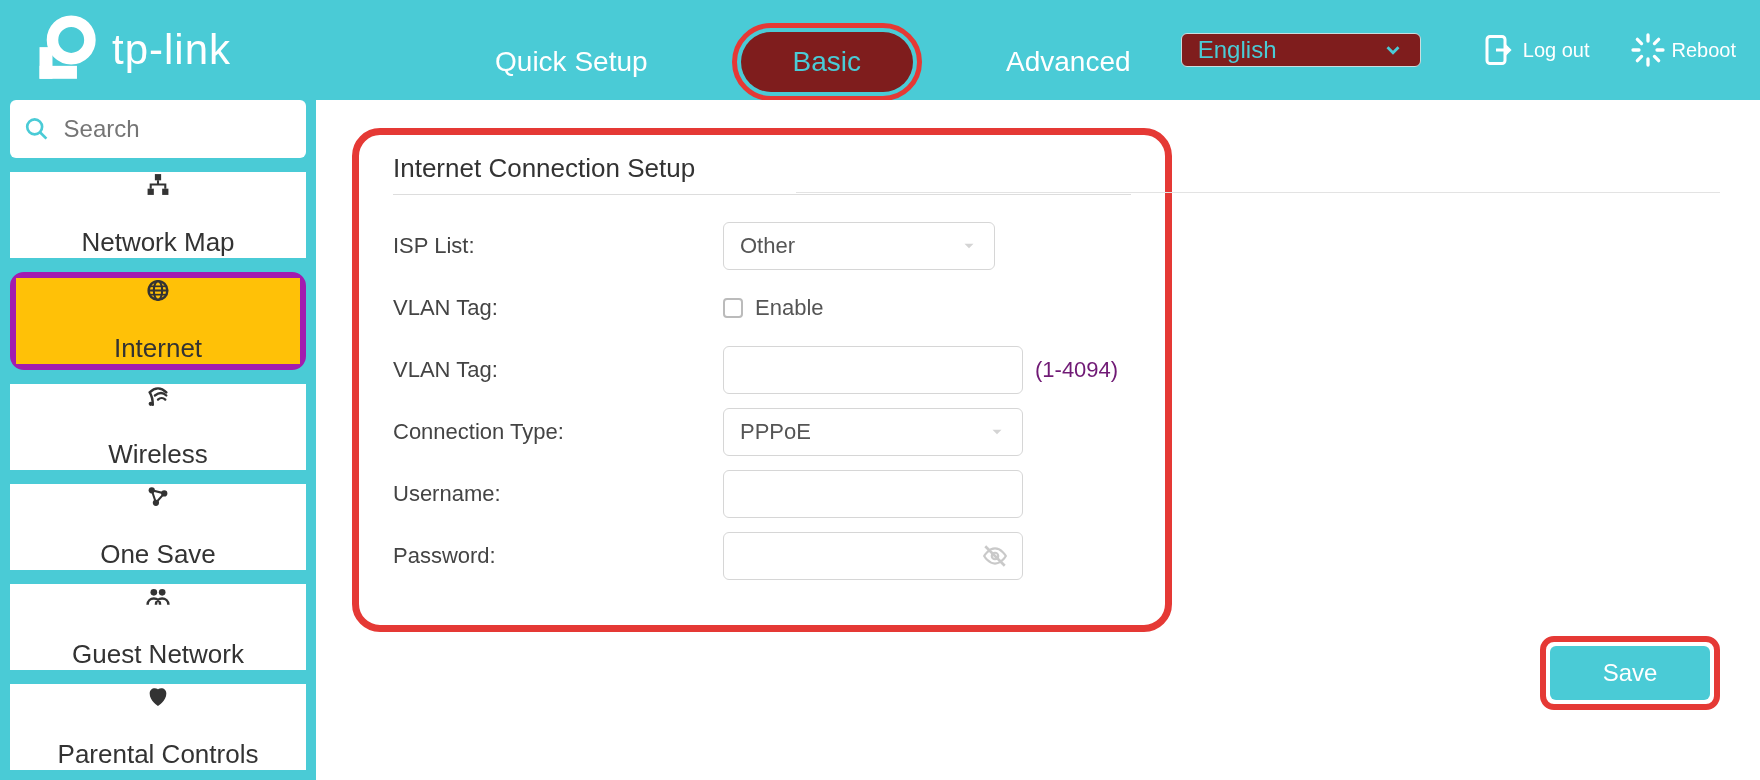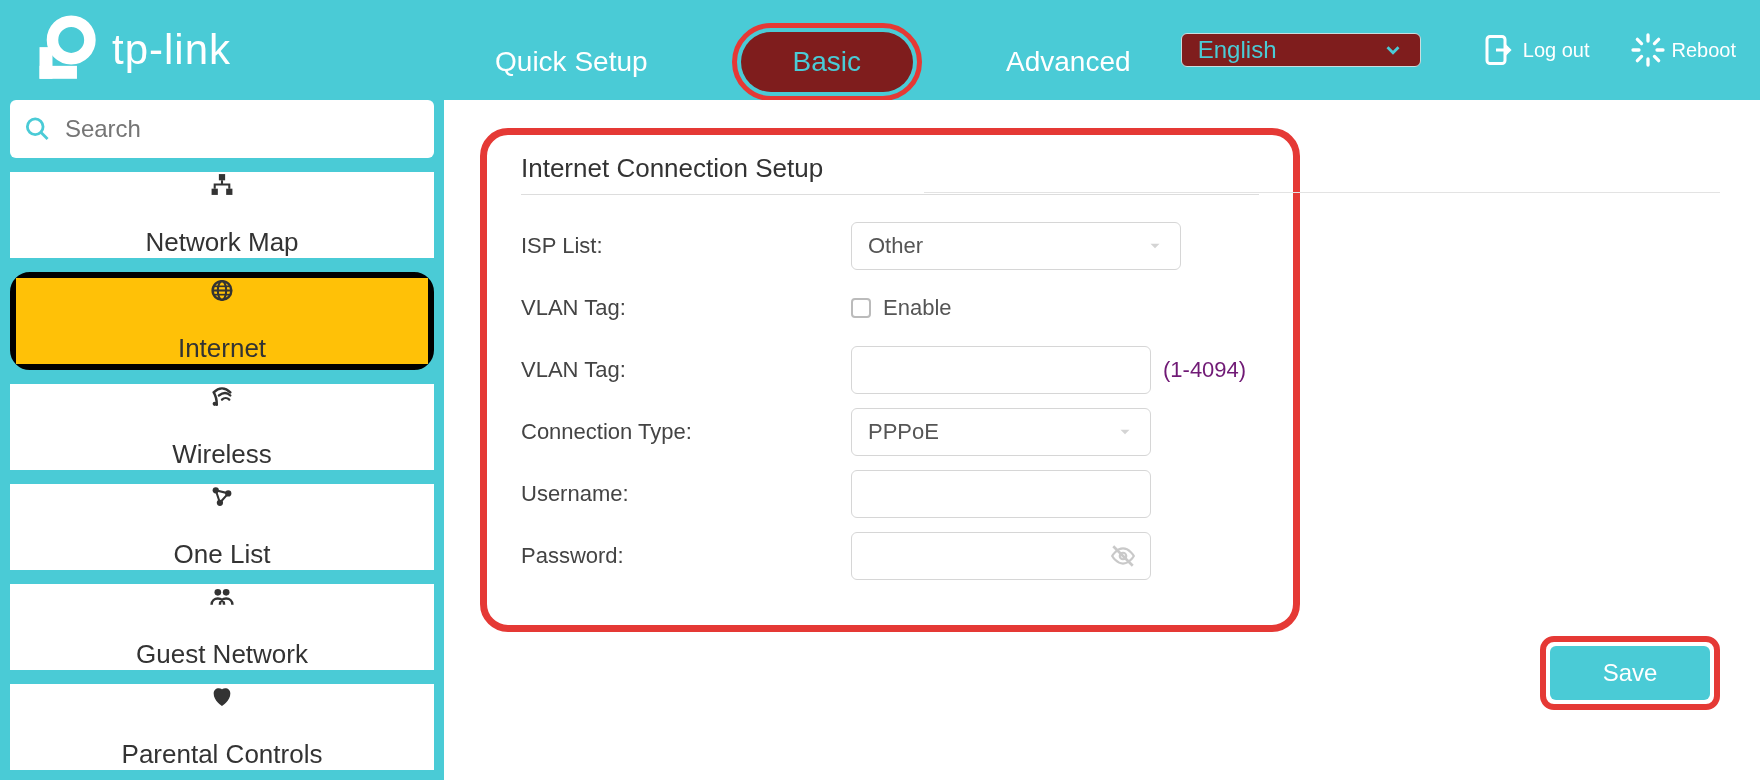--- a/index.html
+++ b/index.html
@@ -50,21 +50,21 @@
     justify-content:space-between;
   }
   .lang-select svg { width:22px; height:22px; }
   .header-actions { display:flex; gap:40px; margin-left:60px; align-items:flex-start;}
   .header-action { display:flex; flex-direction:row; align-items:center; color:#fff; font-size:20px; gap:6px; cursor:pointer;}
   .header-action svg { width:36px; height:36px; stroke:#fff; fill:none; }
 
   
   .body { flex:1; display:flex; background:#4acbd6;}
   .sidebar {
-    width:444px;
+    width:316px;
     padding:0 10px 10px 10px;
     display:flex;
     flex-direction:column;
     gap:14px;
     background:#4acbd6;
   }
   .search-box {
     background:#fff;
     height:58px;
     border-radius:6px;
@@ -87,22 +87,22 @@
     font-size:26px;
     color:#333;
     cursor:pointer;
     flex-direction:column;
   }
   .nav-item svg{width:36px;height:36px;}
   .nav-item.active{
     background:#ffc107;
   }
   .nav-wrap{
-    border:6px solid #000000;
-    border-radius:20px;
+    border:6px solid #a21caf;
+    border-radius:14px;
   }
 
   
   .content {
     flex:1;
     background:#fff;
     padding:28px 36px 28px 36px;
     position:relative;
   }
   .panel{
@@ -130,21 +130,21 @@
     align-items:center;
     height:58px;
     margin-top:4px;
   }
   .form-row .label{
     width:330px;
     font-size:22px;
     color:#444;
   }
   .select{
-    width:330px;height:48px;border:1px solid #d6d6d6;border-radius:6px;
+    width:272px;height:48px;border:1px solid #d6d6d6;border-radius:6px;
     display:flex;align-items:center;justify-content:space-between;
     padding:0 16px;color:#555;font-size:22px;background:#fff;cursor:pointer;
   }
   .select.small{width:300px;}
   .select svg{width:18px;height:18px;opacity:.5;}
   .text-input{
     width:300px;height:48px;border:1px solid #d6d6d6;border-radius:6px;
     padding:0 14px;font-size:22px;color:#555;background:#fff;
   }
   .hint{ margin-left:12px;font-size:22px;color:#701a75;}
@@ -271,21 +271,21 @@
         <span>Wireless</span>
       </div>
 
       <div class="nav-item">
         <svg viewBox="0 0 24 24">
             <circle cx="6" cy="6" r="3" fill="#333"></circle>
             <circle cx="18" cy="9" r="3" fill="#333"></circle>
             <circle cx="10" cy="18" r="3" fill="#333"></circle>
             <path d="M6 6l12 3M18 9l-8 9M10 18L6 6" stroke="#333" stroke-width="2"></path>
           </svg>
-        <span>One List</span>
+        <span>One Save</span>
       </div>
 
       <div class="nav-item">
         <svg viewBox="0 0 24 24">
             <circle cx="8" cy="8" r="3.2" fill="#333"></circle>
             <circle cx="16" cy="8" r="3.2" fill="#333"></circle>
             <path d="M2 20c0-4 3-6 6-6s6 2 6 6M10 20c0-4 3-6 6-6s6 2 6 6" stroke="#333" stroke-width="2.4" fill="none"></path>
           </svg>
         <span>Guest Network</span>
       </div>

